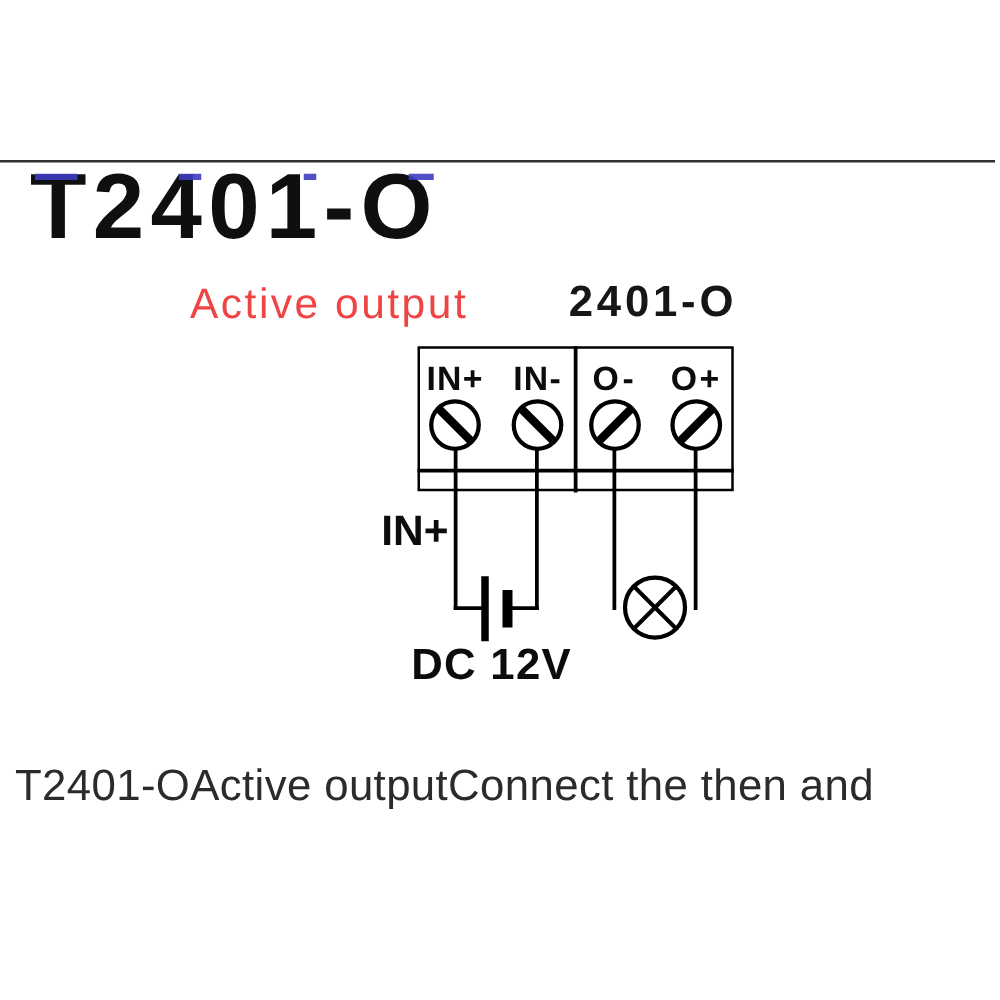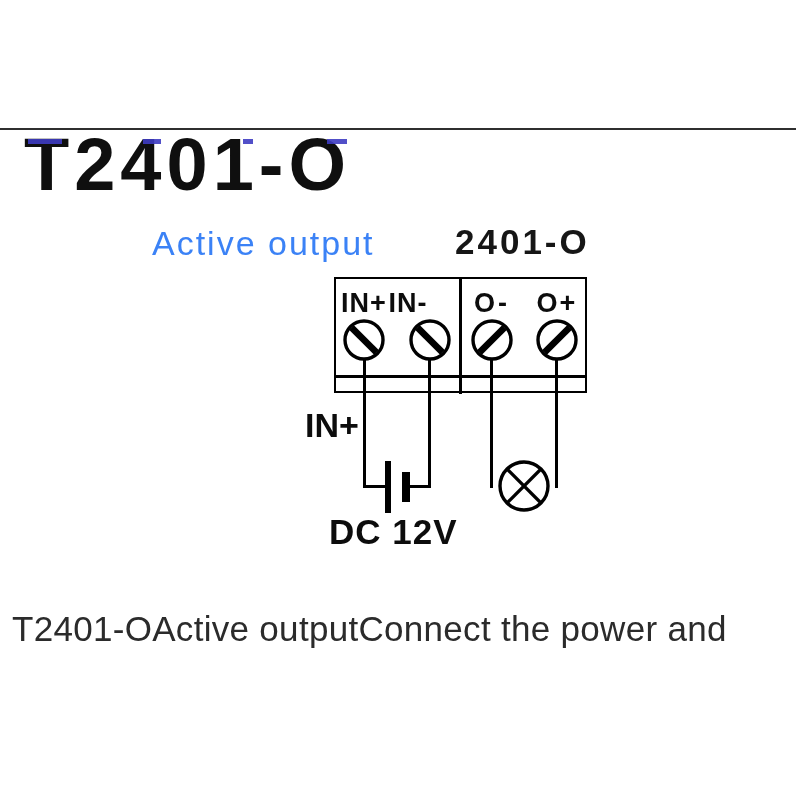--- a/index.html
+++ b/index.html
@@ -10,21 +10,21 @@
   .abs{position:absolute;}
 
   
   .top-rule{left:0;top:128px;width:796px;height:2px;background:#2f2f2f;}
   .title{left:24px;top:128px;font-size:74px;font-weight:bold;letter-spacing:5px;
          color:#0f0f0f;line-height:1;white-space:nowrap;}
   .fringe{top:139px;height:5px;background:#3e3cc2;opacity:.9;}
   .f1{left:28px;width:34px;} .f2{left:143px;width:18px;}
   .f3{left:243px;width:10px;} .f4{left:327px;width:20px;}
   .subtitle{left:152px;top:224px;font-size:34px;font-weight:normal;letter-spacing:2px;
-            color:#3b82f6;white-space:nowrap;}
+            color:#ef4444;white-space:nowrap;}
   .block-label{left:455px;top:222px;font-size:35px;font-weight:bold;letter-spacing:3px;
                color:#161616;white-space:nowrap;}
 
   
   .tblock{left:334px;top:277px;width:249px;height:112px;border:2.5px solid #000;background:transparent;}
   .tb-divider{left:459px;top:277px;width:2.5px;height:117px;background:#000;}
   .tb-hline{left:334px;top:375px;width:253px;height:2.5px;background:#000;}
   .t-label{top:288px;width:64px;text-align:center;font-size:27px;font-weight:bold;
            letter-spacing:1px;color:#0c0c0c;white-space:nowrap;}
 
@@ -75,21 +75,21 @@
   <div>
     <div class="abs bat-plate bp-long"></div>
     <div class="abs bat-plate bp-short"></div>
   </div>
 
   <div class="abs tblock"></div>
   <div class="abs tb-divider"></div>
   <div class="abs tb-hline"></div>
 
   <div class="abs t-label" style="left:332px;">IN+</div>
-  <div class="abs t-label" style="left:376px;">IN-</div>
+  <div class="abs t-label" style="left:398px;">IN-</div>
   <div class="abs t-label" style="left:460px;letter-spacing:3px;">O-</div>
   <div class="abs t-label" style="left:525px;letter-spacing:2px;">O+</div>
 
   <div class="abs" style="left:342px;top:318px;">
     <svg width="44" height="44" viewBox="0 0 44 44">
       <circle cx="22" cy="22" r="19" fill="#fff" stroke="#000" stroke-width="3.4"></circle>
       <line x1="9.6" y1="9.6" x2="34.4" y2="34.4" stroke="#000" stroke-width="6.6"></line>
     </svg>
   </div>
   <div class="abs" style="left:408px;top:318px;">
@@ -116,16 +116,16 @@
       <circle cx="28" cy="28" r="24" fill="#fff" stroke="#000" stroke-width="3.4"></circle>
       <line x1="11" y1="11" x2="45" y2="45" stroke="#000" stroke-width="3.2"></line>
       <line x1="11" y1="45" x2="45" y2="11" stroke="#000" stroke-width="3.2"></line>
     </svg>
   </div>
 
   <div class="abs lbl lbl-in">IN+</div>
   <div class="abs lbl lbl-dc">DC 12V</div>
 
   <div class="abs footer">
-    <div class="l1">T2401-OActive outputConnect the power and</div>
+    <div class="l1">T2401-OActive outputConnect the then and</div>
   </div>
 
 </div>
 
 </body></html>

